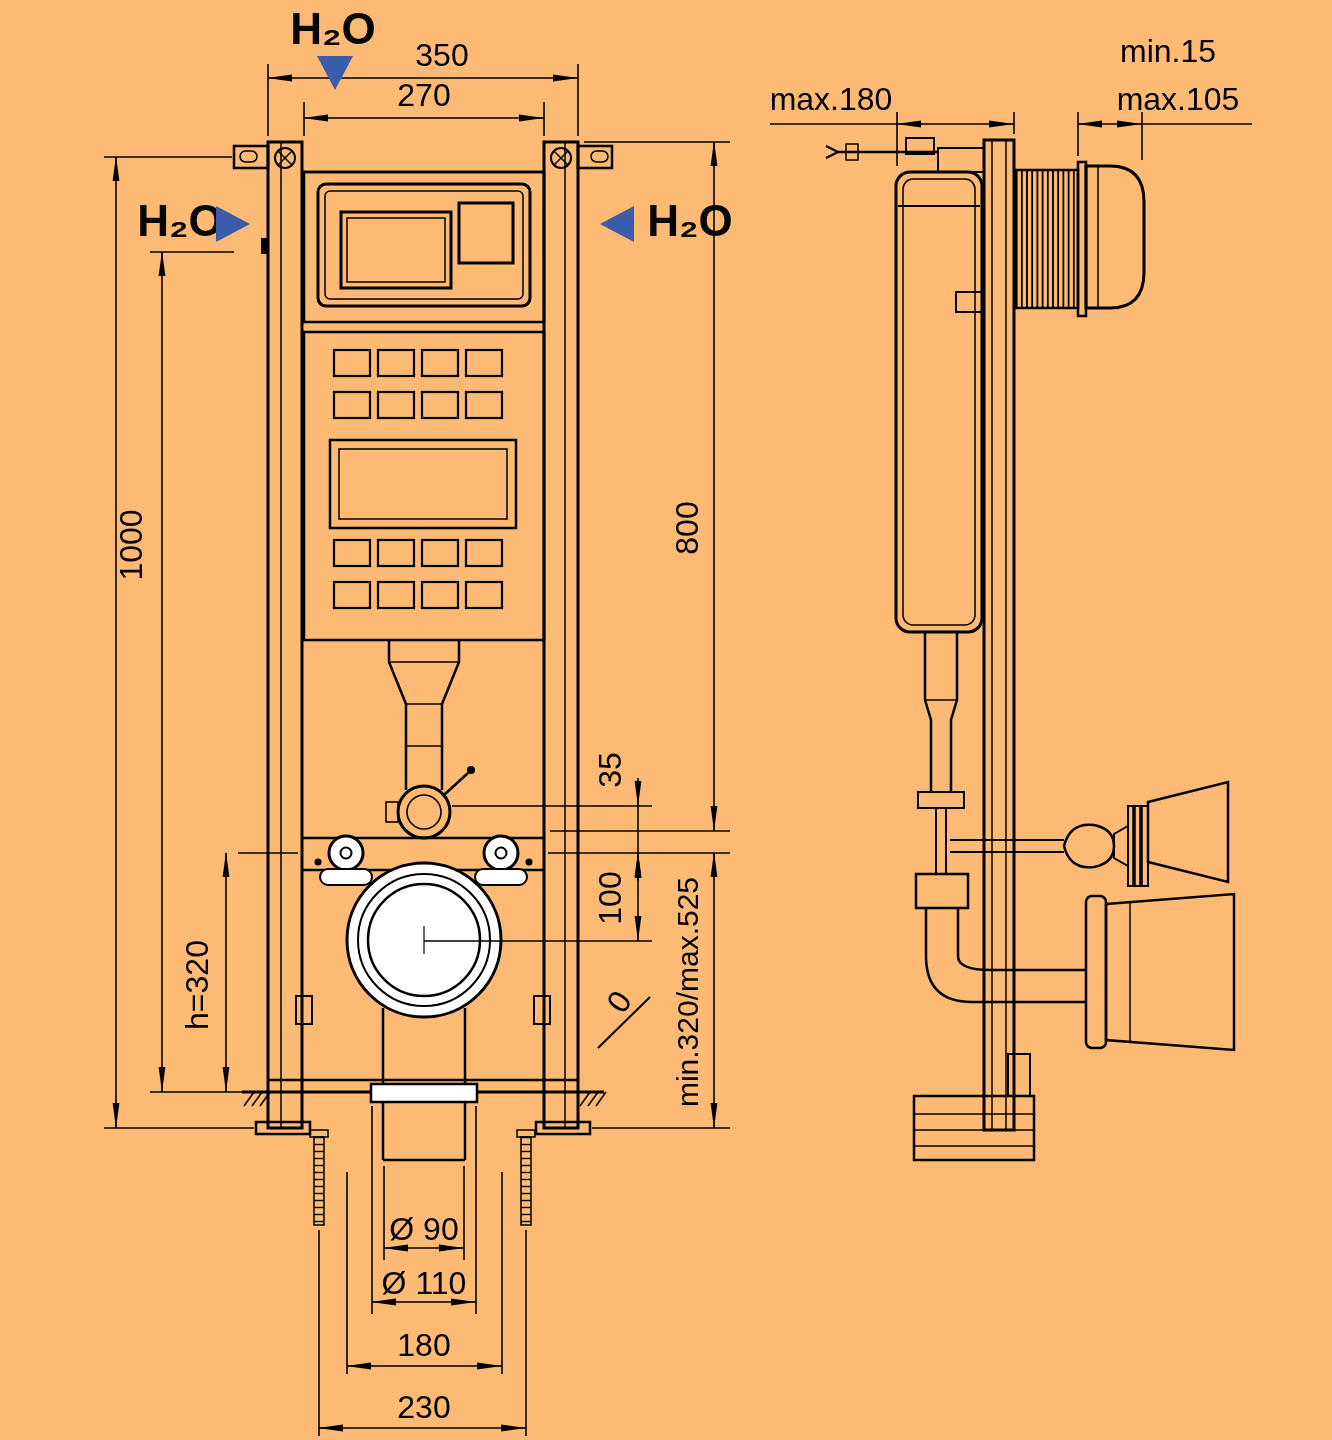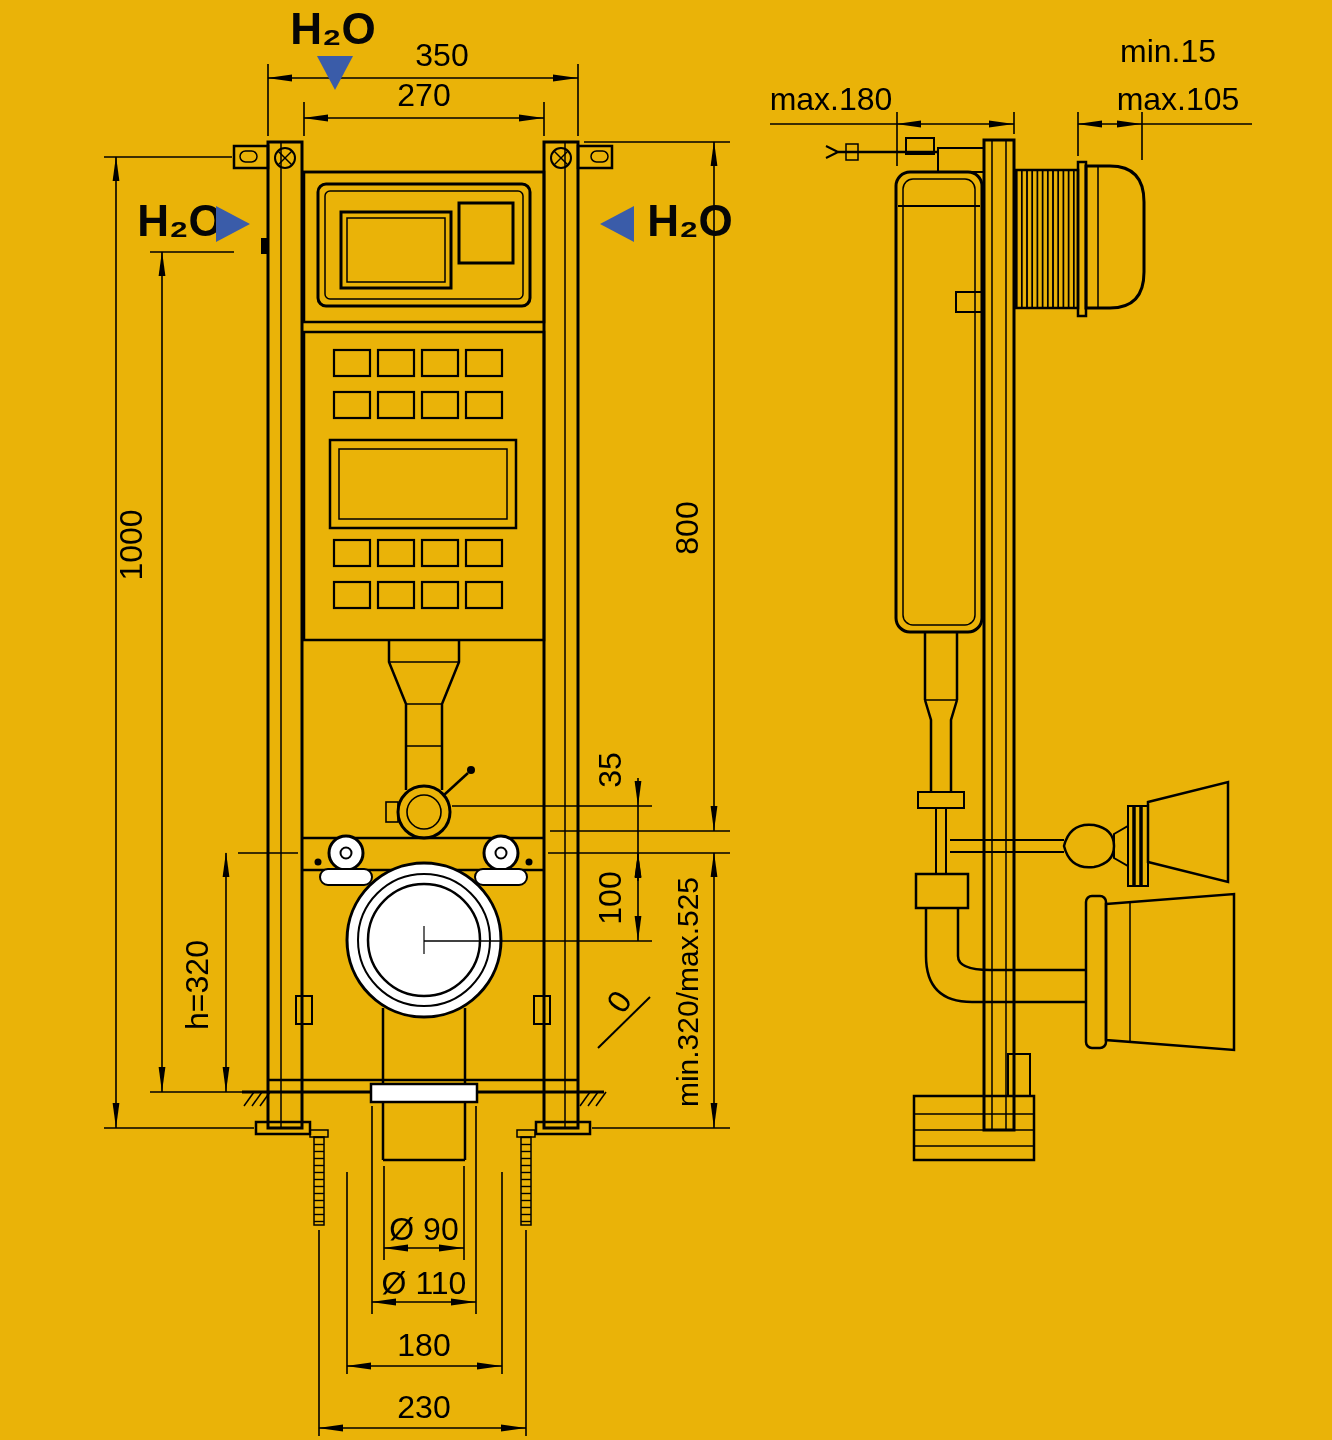--- a/index.html
+++ b/index.html
@@ -1,16 +1,16 @@
 <!DOCTYPE html>
 <html><head>
 <meta charset="utf-8">
 <style>
   html,body{margin:0;padding:0;background:#ffffff;}
-  .page{width:1332px;height:1440px;background:#eab308;position:relative;overflow:hidden;}
+  .page{width:1332px;height:1440px;background:#fdba74;position:relative;overflow:hidden;}
   svg{display:block;}
   .dim{font-family:"Liberation Sans", sans-serif;font-size:32px;fill:#000;stroke:none;}
   .dim-sm{font-family:"Liberation Sans", sans-serif;font-size:30px;fill:#000;stroke:none;}
   .h2o{font-family:"Liberation Sans", sans-serif;font-size:44px;font-weight:bold;fill:#060606;stroke:none;}
 </style>
 </head>
 <body>
 
 <div class="page">
 <svg width="1332" height="1440" viewBox="0 0 1332 1440">

